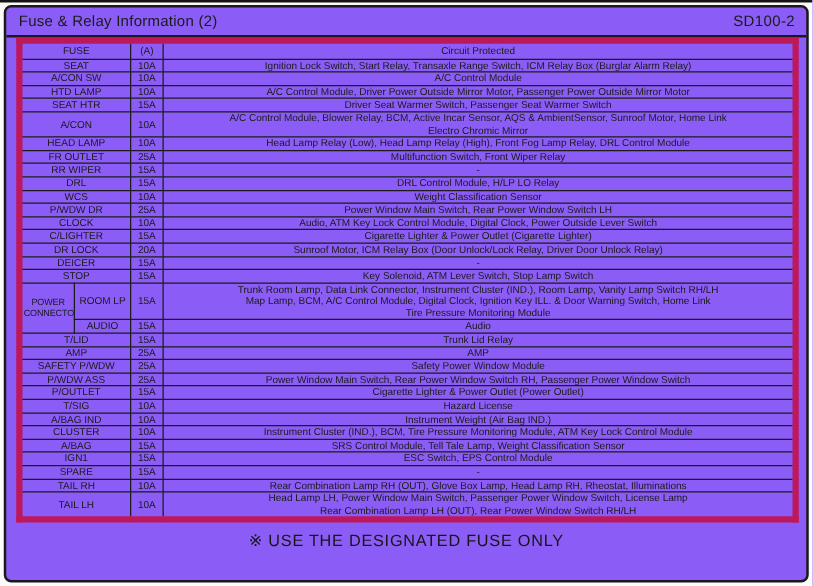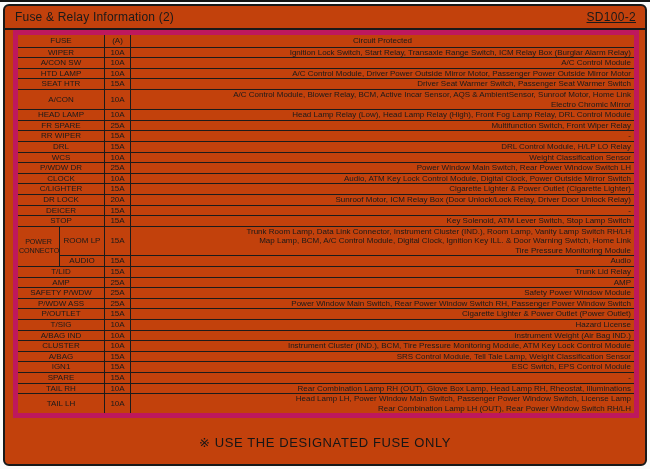--- a/index.html
+++ b/index.html
@@ -17,34 +17,34 @@
   }
   .scan-edge {
     position: absolute; top: 0; left: 0; right: 0; height: 2px;
     background: #151515;
   }
   .page {
     position: absolute;
     left: 3px; right: 3px; top: 4px; bottom: 3px;
     border: 2px solid #191919;
     border-radius: 6px;
-    background: #c2410c;
+    background: #8b5cf6;
     overflow: hidden;
   }
   .title-bar {
     height: 24px;
     border-bottom: 2px solid #191919;
     display: flex;
     align-items: center;
     justify-content: space-between;
     padding: 0 9px 0 10px;
     font-size: 12px;
   }
   .doc-title { letter-spacing: 0.2px; }
-  .doc-code { letter-spacing: 0.3px; text-decoration: underline; }
+  .doc-code { letter-spacing: 0.3px; }
   .section-heading {
     margin: 9px 0 5px 9px;
     font-size: 11.5px;
     letter-spacing: 0.4px;
   }
   table.fuse-table {
     margin-left: 8px;
     width: 621px;
     border-collapse: collapse;
     table-layout: fixed;
@@ -67,26 +67,26 @@
     padding: 0 1px;
     white-space: nowrap;
   }
   .group-cell {
     font-size: 7.2px;
     letter-spacing: -0.1px;
     white-space: normal;
     line-height: 9px;
   }
   .circuit-cell {
-    text-align: right;
+    text-align: center;
     padding: 0 3px;
     white-space: pre-line;
   }
   .footer-note {
-    margin-top: 17px;
+    margin-top: 7px;
     text-align: center;
     font-size: 13px;
     letter-spacing: 0.6px;
     color: #161616;
   }
 </style>
 </head>
 <body>
 
 <div class="screen">
@@ -108,21 +108,21 @@
       </colgroup>
       <thead>
         <tr>
           <td class="head-cell" colspan="2">FUSE</td>
           <td class="head-cell">(A)</td>
           <td class="head-cell">Circuit Protected</td>
         </tr>
       </thead>
       <tbody id="fuse-rows">
           <tr>
-            <td class="fuse-cell" colspan="2">WIPER</td>
+            <td class="fuse-cell" colspan="2">SEAT</td>
             <td class="amp-cell">10A</td>
             <td class="circuit-cell">Ignition Lock Switch, Start Relay, Transaxle Range Switch, ICM Relay Box (Burglar Alarm Relay)</td>
           </tr>
           <tr>
             <td class="fuse-cell" colspan="2">A/CON SW</td>
             <td class="amp-cell">10A</td>
             <td class="circuit-cell">A/C Control Module</td>
           </tr>
           <tr>
             <td class="fuse-cell" colspan="2">HTD LAMP</td>
@@ -139,21 +139,21 @@
             <td class="amp-cell">10A</td>
             <td class="circuit-cell">A/C Control Module, Blower Relay, BCM, Active Incar Sensor, AQS &amp;  AmbientSensor, Sunroof Motor, Home Link
 Electro Chromic Mirror</td>
           </tr>
           <tr>
             <td class="fuse-cell" colspan="2">HEAD LAMP</td>
             <td class="amp-cell">10A</td>
             <td class="circuit-cell">Head Lamp Relay (Low), Head Lamp Relay (High), Front Fog Lamp Relay, DRL Control Module</td>
           </tr>
           <tr>
-            <td class="fuse-cell" colspan="2">FR SPARE</td>
+            <td class="fuse-cell" colspan="2">FR OUTLET</td>
             <td class="amp-cell">25A</td>
             <td class="circuit-cell">Multifunction Switch, Front Wiper Relay</td>
           </tr>
           <tr>
             <td class="fuse-cell" colspan="2">RR WIPER</td>
             <td class="amp-cell">15A</td>
             <td class="circuit-cell">-</td>
           </tr>
           <tr>
             <td class="fuse-cell" colspan="2">DRL</td>
@@ -166,21 +166,21 @@
             <td class="circuit-cell">Weight Classification Sensor</td>
           </tr>
           <tr>
             <td class="fuse-cell" colspan="2">P/WDW DR</td>
             <td class="amp-cell">25A</td>
             <td class="circuit-cell">Power Window Main Switch, Rear Power Window Switch LH</td>
           </tr>
           <tr>
             <td class="fuse-cell" colspan="2">CLOCK</td>
             <td class="amp-cell">10A</td>
-            <td class="circuit-cell">Audio, ATM Key Lock Control Module, Digital Clock, Power Outside Mirror Switch</td>
+            <td class="circuit-cell">Audio, ATM Key Lock Control Module, Digital Clock, Power Outside Lever Switch</td>
           </tr>
           <tr>
             <td class="fuse-cell" colspan="2">C/LIGHTER</td>
             <td class="amp-cell">15A</td>
             <td class="circuit-cell">Cigarette Lighter &amp; Power Outlet (Cigarette Lighter)</td>
           </tr>
           <tr>
             <td class="fuse-cell" colspan="2">DR LOCK</td>
             <td class="amp-cell">20A</td>
             <td class="circuit-cell">Sunroof Motor, ICM Relay Box (Door Unlock/Lock Relay, Driver Door Unlock Relay)</td>

